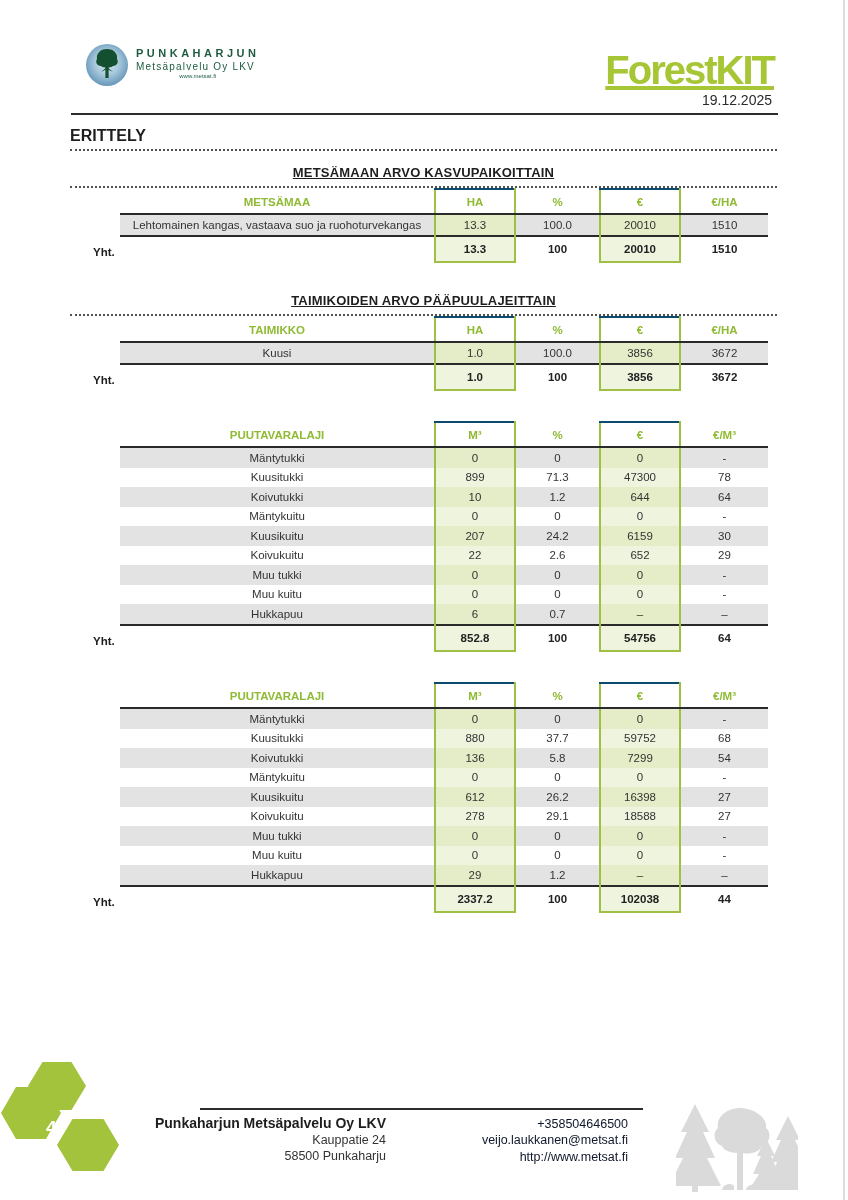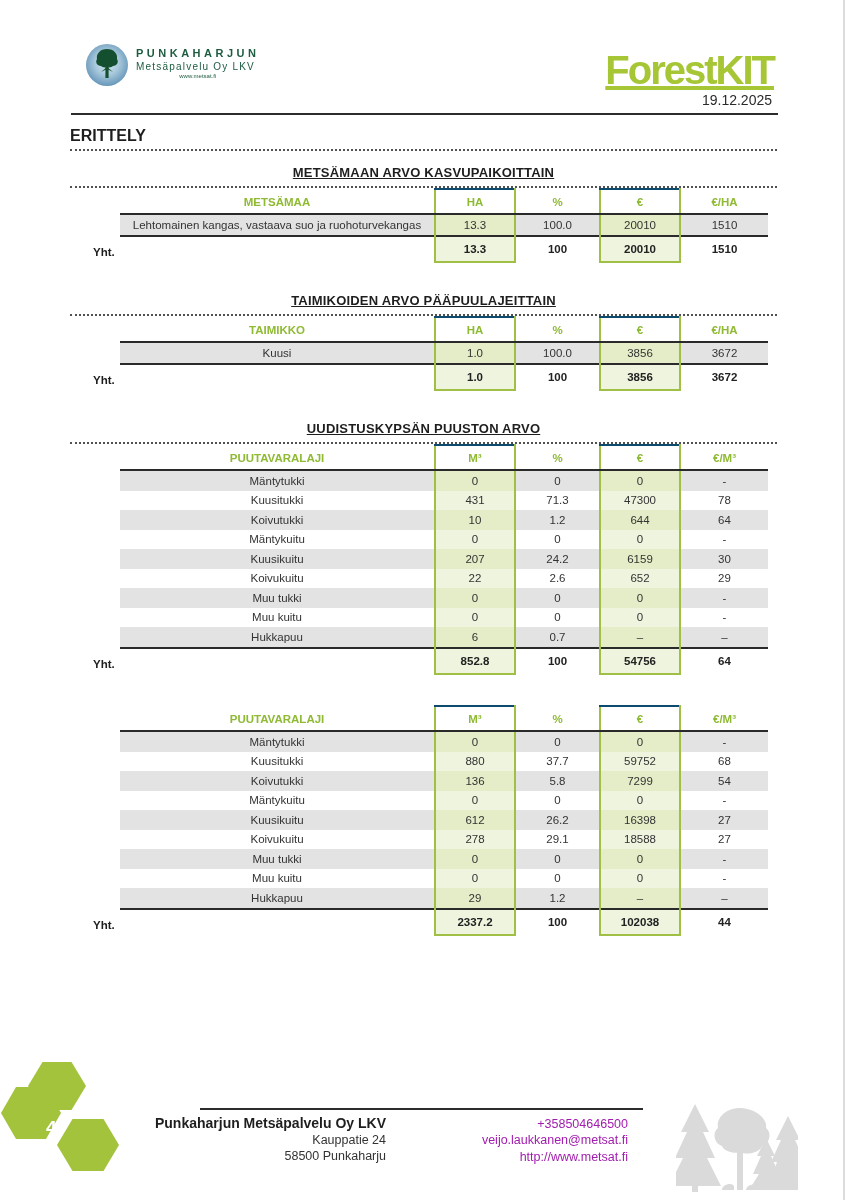--- a/index.html
+++ b/index.html
@@ -40,21 +40,21 @@
   tbody tr.odd td.greencol{background-color:rgba(164,196,70,0.30);}
   tfoot td{border-top:2px solid #2a2a2a;font-weight:bold;padding:5px 2px;color:#222;}
   tfoot td.greencol{border-bottom:2px solid #a0c045;background-color:rgba(164,196,70,0.18);}
   .yht{position:absolute;left:-27px;bottom:5px;font-weight:bold;font-size:11.5px;color:#1e1e1e;}
   
   .footer-rule{position:absolute;top:1108px;left:200px;width:443px;height:2px;background:#2c2c2c;}
   .footer-left{position:absolute;top:1114px;left:150px;width:236px;text-align:right;
     font-size:12.5px;line-height:1.3;color:#333;}
   .footer-left .company{font-weight:bold;font-size:14px;color:#1e1e1e;}
   .footer-right{position:absolute;top:1116px;left:418px;width:210px;text-align:right;
-    font-size:12.5px;line-height:1.3;color:#a21caf;}
+    font-size:12.5px;line-height:1.3;color:#0f172a;}
   .hex{position:absolute;background:#a2c33b;
     clip-path:polygon(25% 0,75% 0,100% 50%,75% 100%,25% 100%,0 50%);}
   .hexA{left:28px;top:1062px;width:58px;height:48px;}
   .hexB{left:1px;top:1087px;width:60px;height:52px;}
   .hexC{left:57px;top:1119px;width:62px;height:52px;}
   .page-num{position:absolute;left:46px;top:1117px;color:#ffffff;font-weight:bold;font-size:19px;}
   .forest{position:absolute;left:676px;top:1102px;}
   .scan-edge{position:absolute;top:0;bottom:0;right:3px;width:2px;background:#dcdcdc;}
 </style>
 </head>
@@ -161,21 +161,20 @@
                 <td class="greencol">1.0</td>
                 <td>100</td>
                 <td class="greencol">3856</td>
                 <td>3672</td>
               </tr>
             </tfoot>
           </table>
         </div>
       </div>
       <div class="tbl-section">
-        <div class="tbl-title">UUDISTUSKYPSÄN PUUSTON ARVO</div>
         <div class="tbl-wrap">
           <span class="yht">Yht.</span>
           <table>
             <colgroup>
               <col style="width: 315px;">
               <col style="width: 80px;">
               <col style="width: 85px;">
               <col style="width: 80px;">
               <col style="width: 88px;">
             </colgroup>
@@ -191,21 +190,21 @@
             <tbody>
               <tr class="odd">
                 <td>Mäntytukki</td>
                 <td class="greencol">0</td>
                 <td>0</td>
                 <td class="greencol">0</td>
                 <td>-</td>
               </tr>
               <tr>
                 <td>Kuusitukki</td>
-                <td class="greencol">431</td>
+                <td class="greencol">899</td>
                 <td>71.3</td>
                 <td class="greencol">47300</td>
                 <td>78</td>
               </tr>
               <tr class="odd">
                 <td>Koivutukki</td>
                 <td class="greencol">10</td>
                 <td>1.2</td>
                 <td class="greencol">644</td>
                 <td>64</td>

